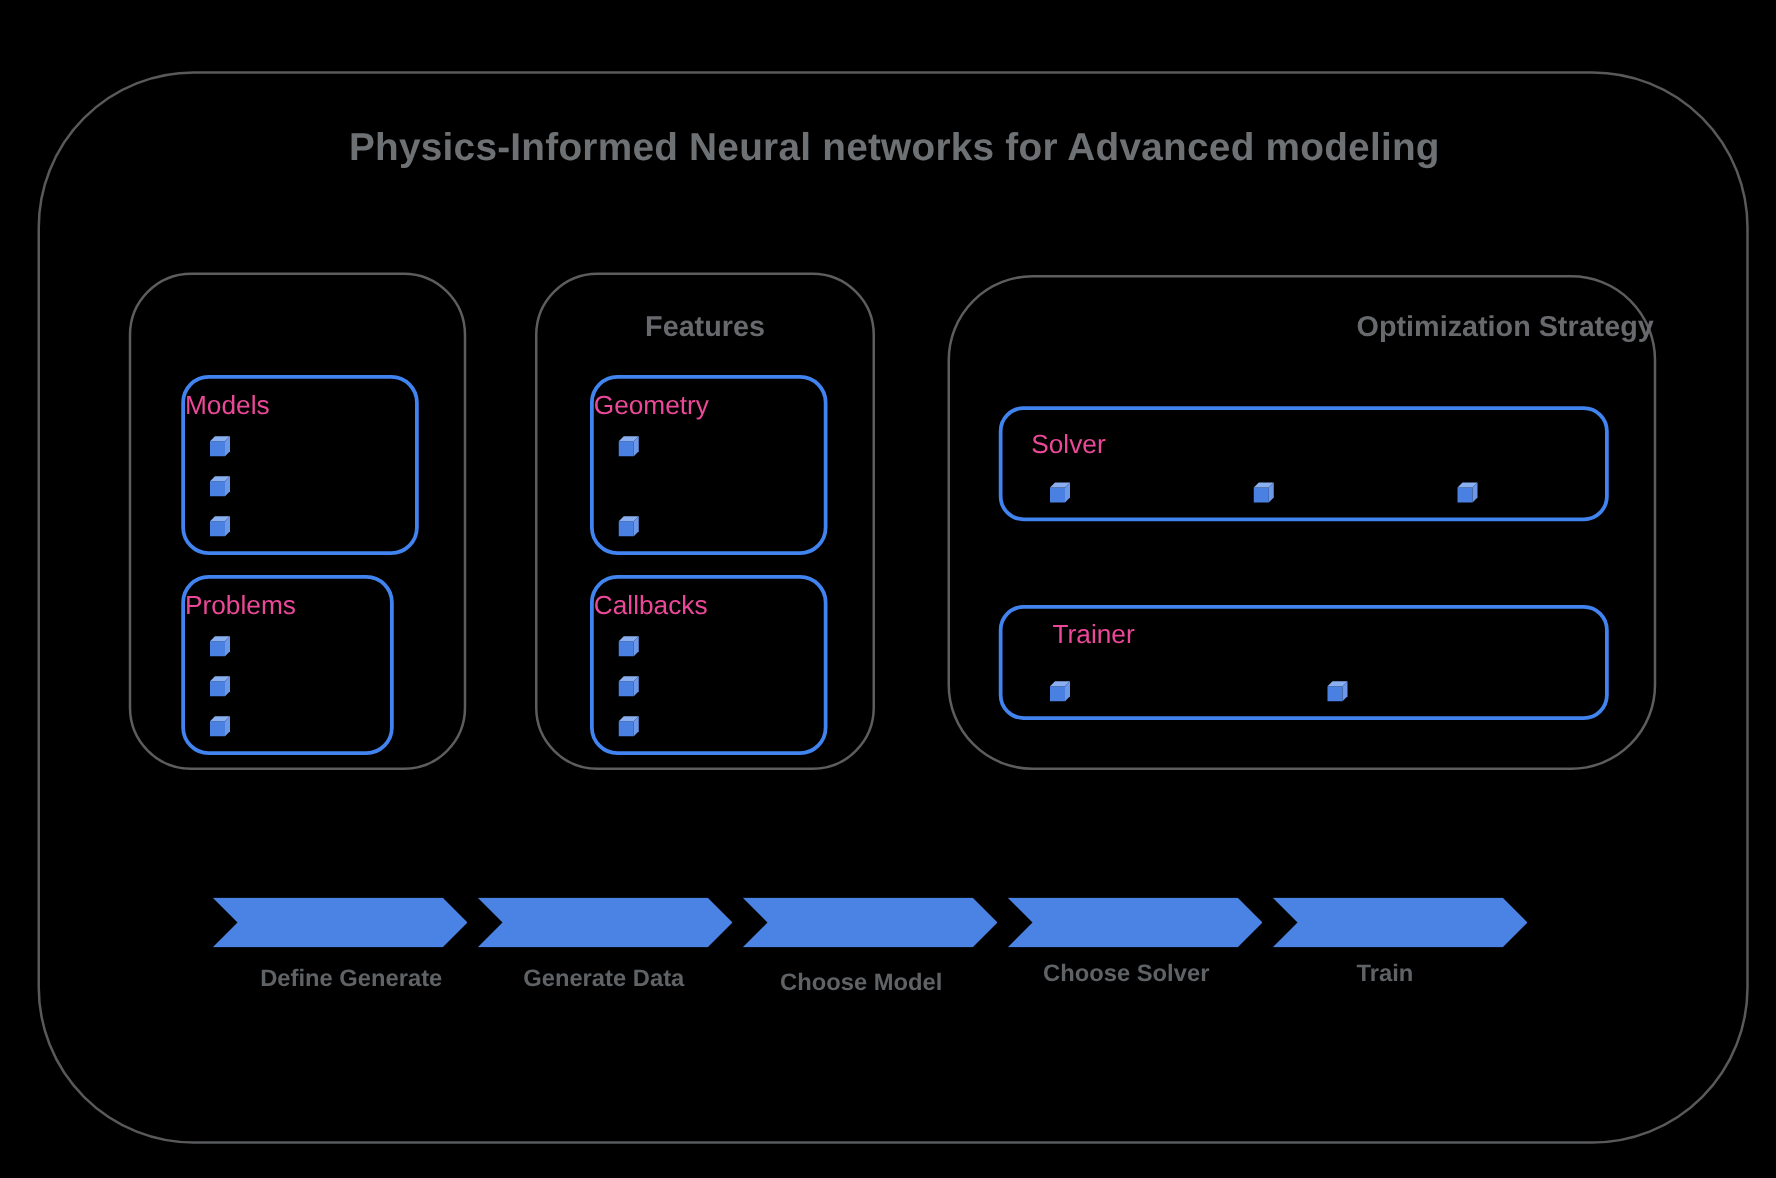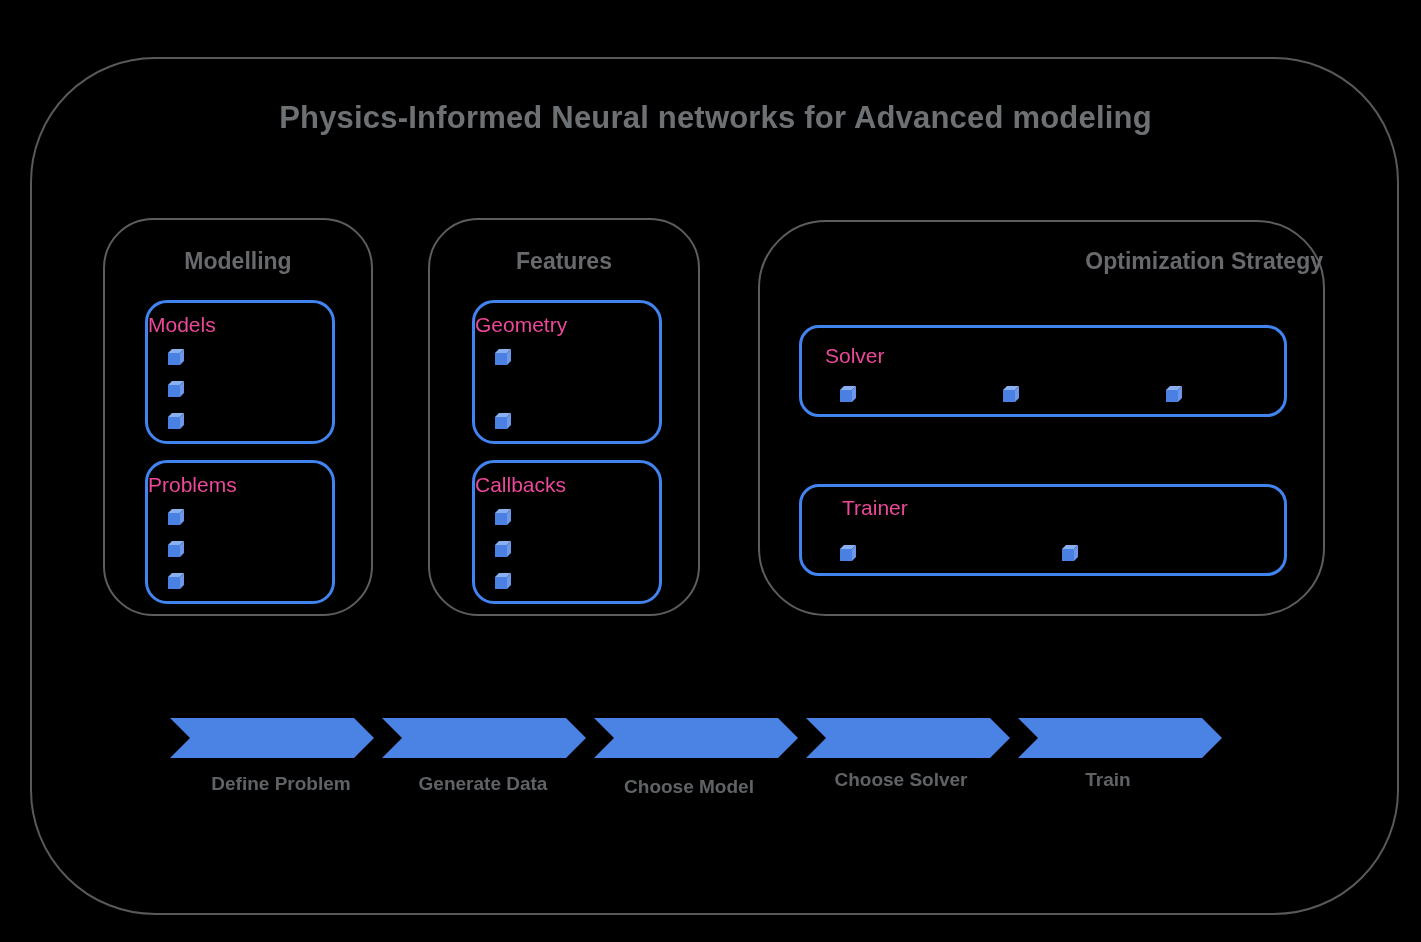--- a/index.html
+++ b/index.html
@@ -99,30 +99,29 @@
 </head>
 <body>
 
 <div class="canvas">
 
   <div class="outer"></div>
 
   <div class="main-title">Physics-Informed Neural networks for Advanced modeling</div>
 
   <section class="panel" style="left:103px;top:218px;width:270px;height:398px;border-radius:50px;">
-    <h2 class="panel-title">Modelling</h2>
     <div class="bluebox" style="left:40px;top:80px;width:190px;height:144px;">
       <h3 class="bluebox-title">Models</h3>
       <div class="cubes-col">
           <span class="cube"></span>
           <span class="cube"></span>
           <span class="cube"></span>
         </div>
     </div>
-    <div class="bluebox" style="left:40px;top:240px;width:190px;height:144px;">
+    <div class="bluebox" style="left:40px;top:240px;width:170px;height:144px;">
       <h3 class="bluebox-title">Problems</h3>
       <div class="cubes-col">
           <span class="cube"></span>
           <span class="cube"></span>
           <span class="cube"></span>
         </div>
     </div>
   </section>
 
   <section class="panel" style="left:428px;top:218px;width:272px;height:398px;border-radius:50px;">
@@ -164,19 +163,19 @@
   </section>
 
   <div class="flow">
     <div class="flow-seg"></div>
     <div class="flow-seg"></div>
     <div class="flow-seg"></div>
     <div class="flow-seg"></div>
     <div class="flow-seg"></div>
   </div>
 
-  <div class="flow-label" style="left:176px;top:773px;">Define Problem</div>
+  <div class="flow-label" style="left:176px;top:773px;">Define Generate</div>
   <div class="flow-label" style="left:378px;top:773px;">Generate Data</div>
   <div class="flow-label" style="left:584px;top:776px;">Choose Model</div>
   <div class="flow-label" style="left:796px;top:769px;">Choose Solver</div>
   <div class="flow-label" style="left:1003px;top:769px;">Train</div>
 
 </div>
 
 </body></html>

